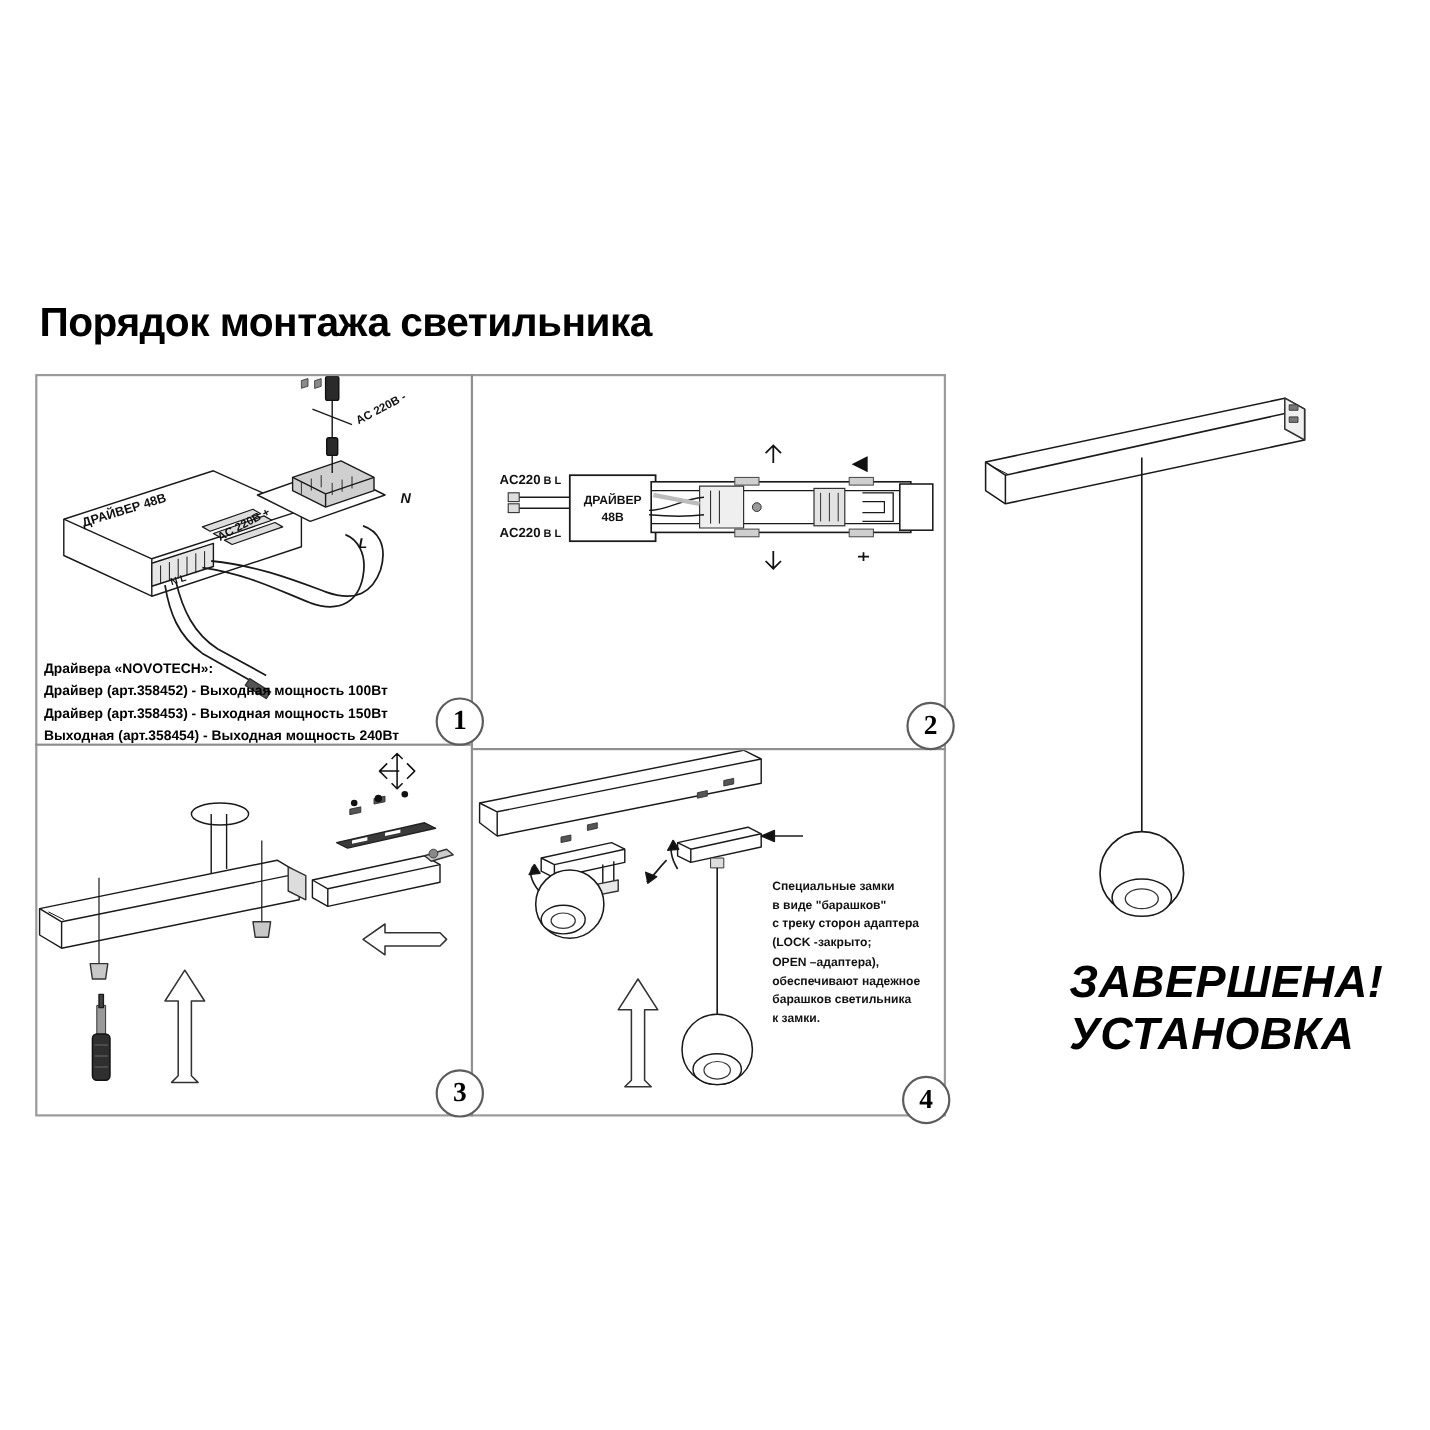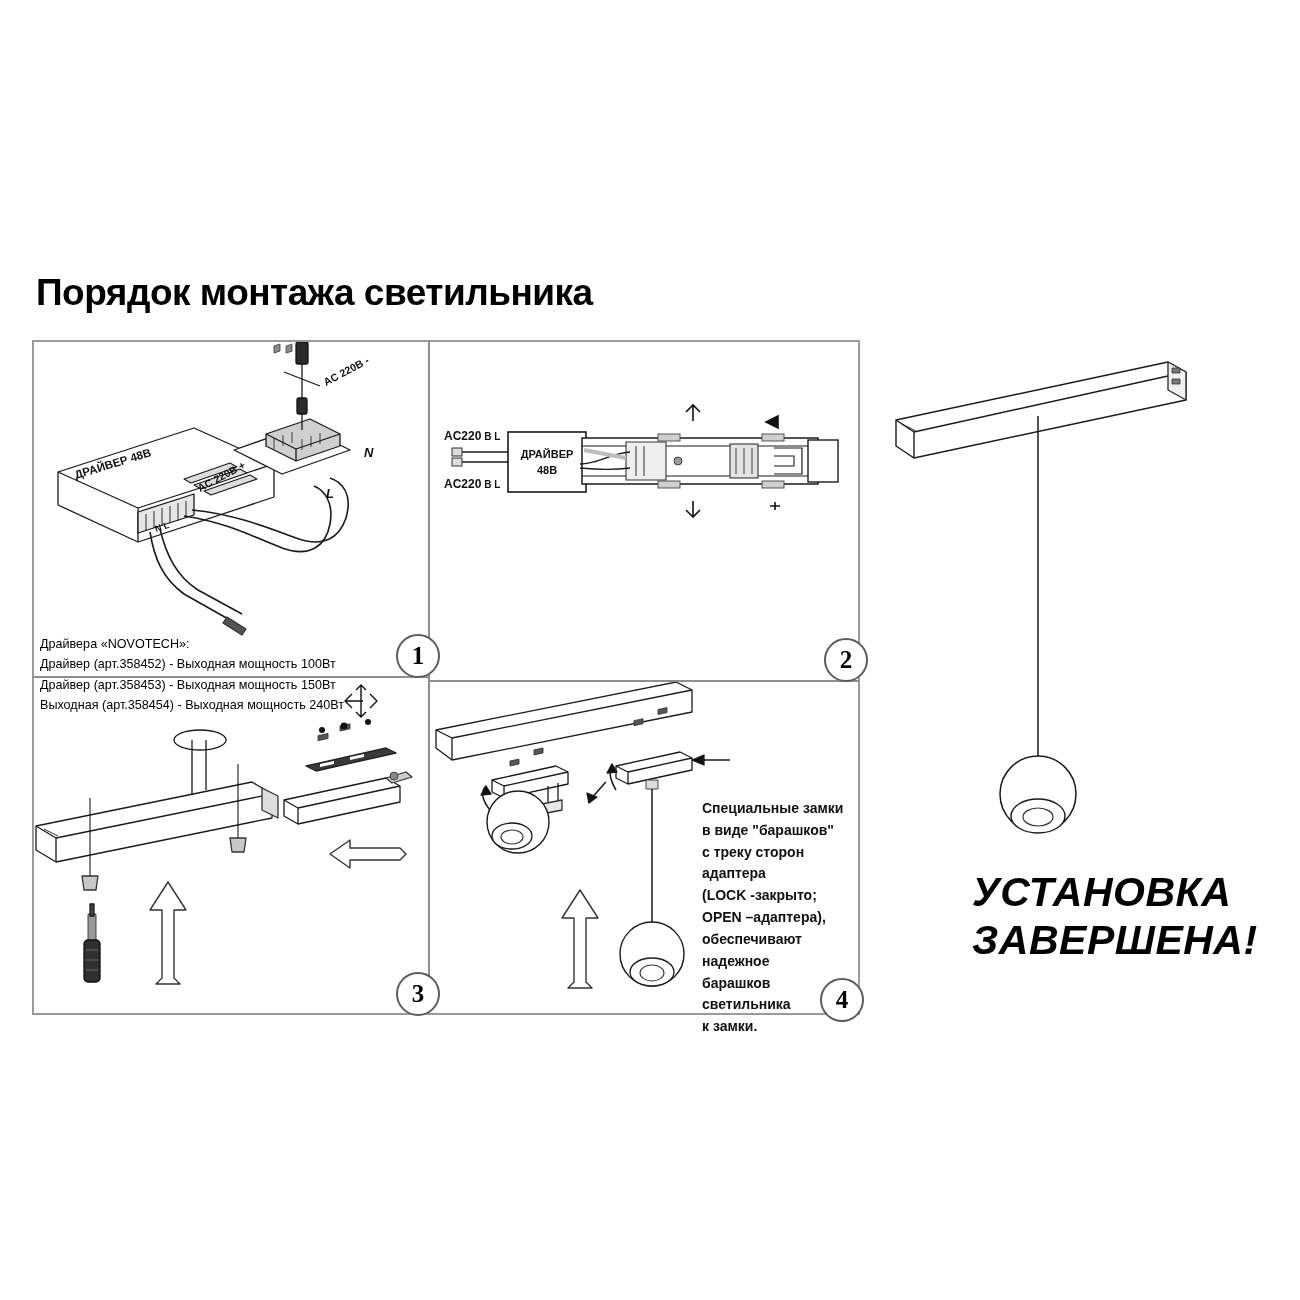--- a/index.html
+++ b/index.html
@@ -7,31 +7,31 @@
   .page{position:absolute;left:0;top:0;width:1300px;height:1300px;}
 
   .title{position:absolute;left:36px;top:272px;font-size:37px;font-weight:bold;letter-spacing:-0.5px;white-space:nowrap;}
 
   .grid{position:absolute;left:32px;top:340px;width:828px;height:675px;border:2px solid #9a9a9a;box-sizing:border-box;}
   .vdiv{position:absolute;background:#8f8f8f;}
   .hdiv{position:absolute;background:#8f8f8f;}
 
   .panel{position:absolute;overflow:hidden;}
   .p1{left:34px;top:342px;width:394px;height:334px;}
-  .p2{left:430px;top:342px;width:428px;height:238px;}
+  .p2{left:440px;top:342px;width:428px;height:238px;}
   .p3{left:34px;top:678px;width:394px;height:335px;}
   .p4{left:430px;top:682px;width:428px;height:331px;}
   .pright{left:862px;top:342px;width:436px;height:675px;}
 
   .stepnum{position:absolute;width:40px;height:40px;border:2px solid #5c5c5c;border-radius:50%;
            display:flex;align-items:center;justify-content:center;font-size:25px;font-weight:bold;font-family:"Liberation Serif",serif;background:#fff;}
 
-  .drvspec{position:absolute;left:40px;top:598px;font-size:12.6px;font-weight:normal;line-height:1.62;white-space:nowrap;margin-top:36px;}
-
-  .lockdesc{position:absolute;left:702px;top:798px;width:152px;font-size:14px;line-height:1.56;font-weight:bold;color:#111;}
+  .drvspec{position:absolute;left:40px;top:598px;font-size:12.6px;font-weight:bold;line-height:1.62;white-space:nowrap;}
+
+  .lockdesc{position:absolute;left:702px;top:798px;width:152px;font-size:11px;line-height:1.56;font-weight:bold;color:#111;}
 
   .done{position:absolute;left:972px;top:868px;font-size:41px;font-weight:bold;font-style:italic;line-height:1.18;letter-spacing:0.5px;}
   svg{display:block;overflow:visible;}
 </style>
 </head>
 <body>
 
 <div class="page">
 
   <div class="title">Порядок монтажа светильника</div>
@@ -328,17 +328,17 @@
         <path d="M176 74 L176 418" stroke-width="1.5"></path>
 
         <circle cx="176" cy="452" r="38" fill="#fff" stroke="#1a1a1a" stroke-width="1.5"></circle>
         <ellipse cx="176" cy="474" rx="27" ry="17" fill="#fff" stroke="#1a1a1a" stroke-width="1.4"></ellipse>
         <ellipse cx="176" cy="475" rx="15" ry="9" fill="#fff" stroke="#333" stroke-width="1.2"></ellipse>
       </g>
     </svg>
   </div>
 
   <div class="done">
+    <div>ЗАВЕРШЕНА!</div>
     <div>УСТАНОВКА</div>
-    <div>ЗАВЕРШЕНА!</div>
   </div>
 
 </div>
 
 </body></html>

